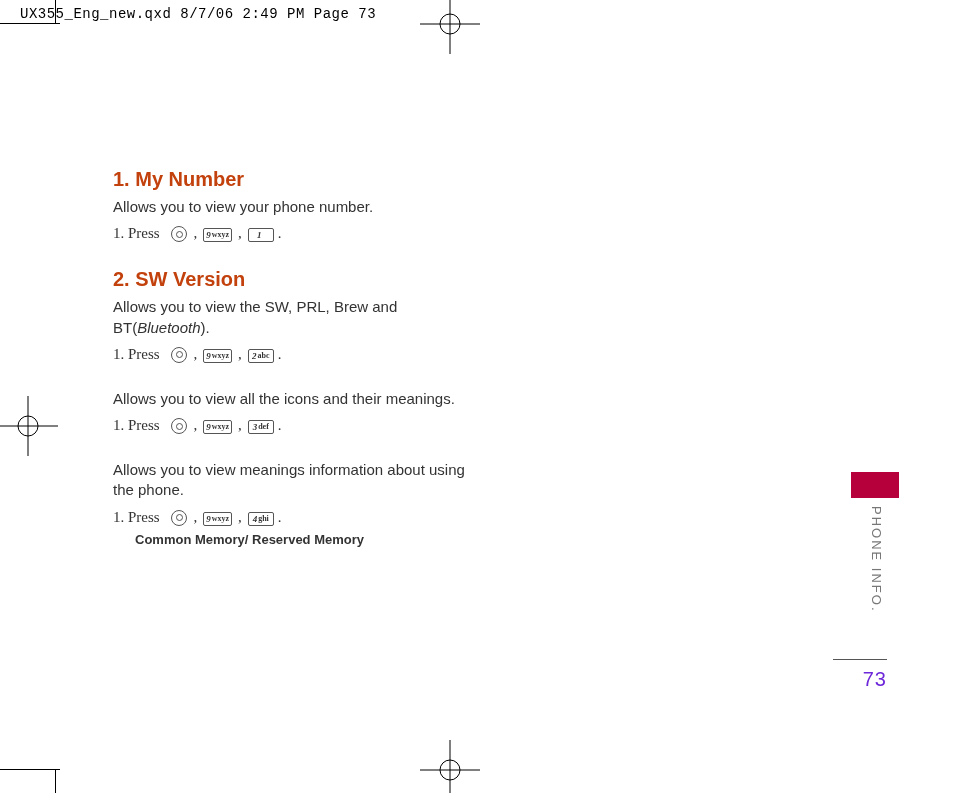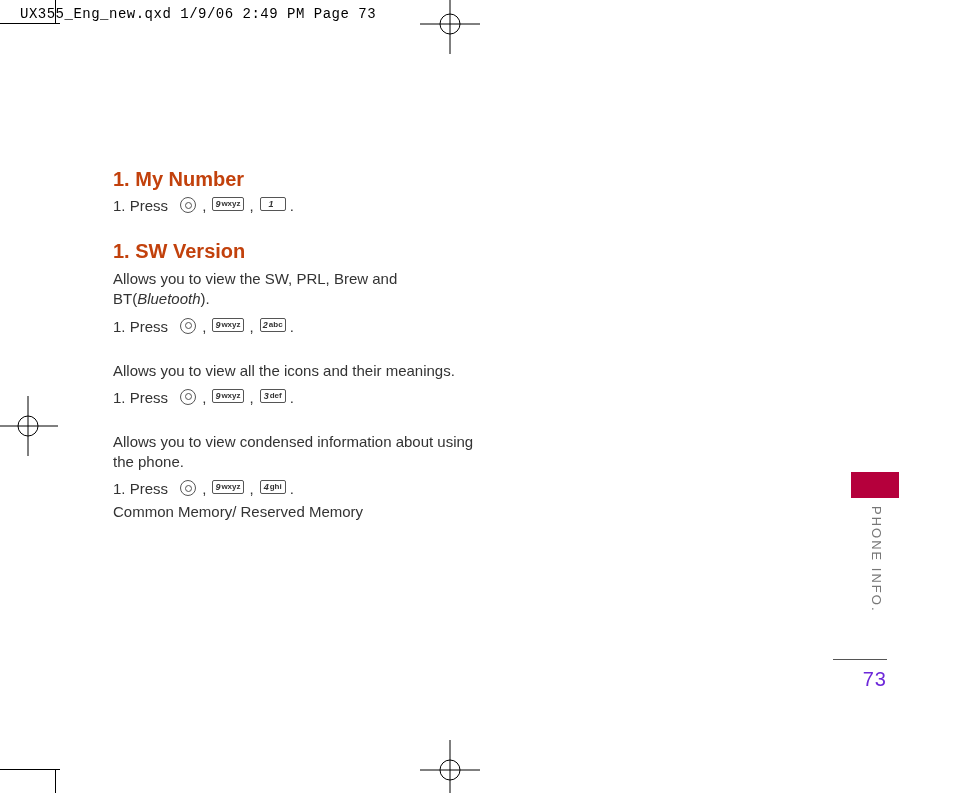--- a/index.html
+++ b/index.html
@@ -98,28 +98,30 @@
     font-size: 15px;
     line-height: 1.35;
     margin: 0 0 8px 0;
     max-width: 370px;
     color: #333;
   }
   .step {
     font-size: 15px;
     margin: 0 0 4px 0;
     display: flex;
-    align-items: flex-start;
+    align-items: flex-end;
     gap: 4px;
     flex-wrap: wrap;
     color: #333;
+    font-family: Liberation Serif, serif;
   }
   .sub {
-    font-size: 15px;
-    font-weight: 400;
+    font-size: 13px;
+    font-weight: 700;
+    margin-left: 22px;
     margin-top: 6px;
   }
   em.bt { font-style: italic; text-align: right; }
 
   
   .key {
     display: inline-flex;
     align-items: center;
     justify-content: center;
     vertical-align: middle;
@@ -156,21 +158,21 @@
     font-size: 9px;
     font-style: italic;
     font-weight: 700;
     margin-right: 1px;
   }
   .comma { margin: 0 2px; }
 </style>
 </head>
 <body>
 
-<div class="slug">UX355_Eng_new.qxd  1/9/06  2:49 PM  Page 73</div>
+<div class="slug">UX355_Eng_new.qxd  8/7/06  2:49 PM  Page 73</div>
 
 <div class="regmark reg-top">
   <svg viewBox="0 0 60 60">
       <g stroke="#000" stroke-width="1" fill="none">
     <line x1="30" y1="0" x2="30" y2="60"></line>
         <line x1="0" y1="30" x2="60" y2="30"></line>
     <circle cx="30" cy="30" r="10"></circle>
       </g>
     </svg>
 </div>
@@ -201,30 +203,31 @@
 <div class="tab"></div>
 <div class="tab-label">PHONE INFO.</div>
 
 <div class="folio-rule"></div>
 <div class="folio">73</div>
 
 <div class="content">
 
   <div class="section">
     <p class="h">1. My Number</p>
+    <p class="desc">Allows you to view your phone number.</p>
     <p class="step">
       <span>1. Press</span>&nbsp;
       <span class="key key-round"></span><span class="comma">,</span>
       <span class="key key-rect"><span class="num">9</span>wxyz</span><span class="comma">,</span>
       <span class="key key-rect"><span class="num">1</span>&nbsp;</span><span>.</span>
     </p>
   </div>
 
   <div class="section">
-    <p class="h">1. SW Version</p>
+    <p class="h">2. SW Version</p>
     <p class="desc">
       <span>Allows you to view the SW, PRL, Brew and BT(</span><em class="bt">Bluetooth</em><span>).</span>
     </p>
     <p class="step">
       <span>1. Press</span>&nbsp;
       <span class="key key-round"></span><span class="comma">,</span>
       <span class="key key-rect"><span class="num">9</span>wxyz</span><span class="comma">,</span>
       <span class="key key-rect"><span class="num">2</span>abc</span><span>.</span>
     </p>
   </div>
@@ -233,21 +236,21 @@
     <p class="desc">Allows you to view all the icons and their meanings.</p>
     <p class="step">
       <span>1. Press</span>&nbsp;
       <span class="key key-round"></span><span class="comma">,</span>
       <span class="key key-rect"><span class="num">9</span>wxyz</span><span class="comma">,</span>
       <span class="key key-rect"><span class="num">3</span>def</span><span>.</span>
     </p>
   </div>
 
   <div class="section">
-    <p class="desc">Allows you to view condensed information about using the phone.</p>
+    <p class="desc">Allows you to view meanings information about using the phone.</p>
     <p class="step">
       <span>1. Press</span>&nbsp;
       <span class="key key-round"></span><span class="comma">,</span>
       <span class="key key-rect"><span class="num">9</span>wxyz</span><span class="comma">,</span>
       <span class="key key-rect"><span class="num">4</span>ghi</span><span>.</span>
     </p>
     <p class="sub">Common Memory/ Reserved Memory</p>
   </div>
 
 </div>

